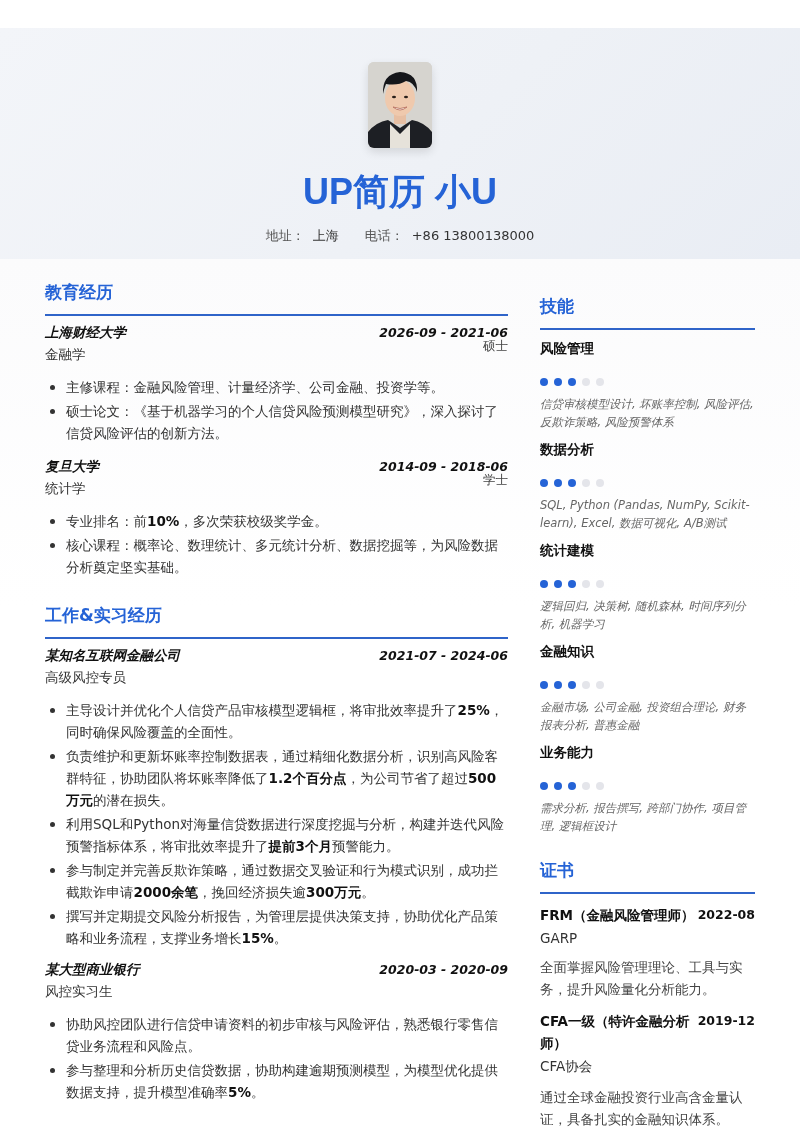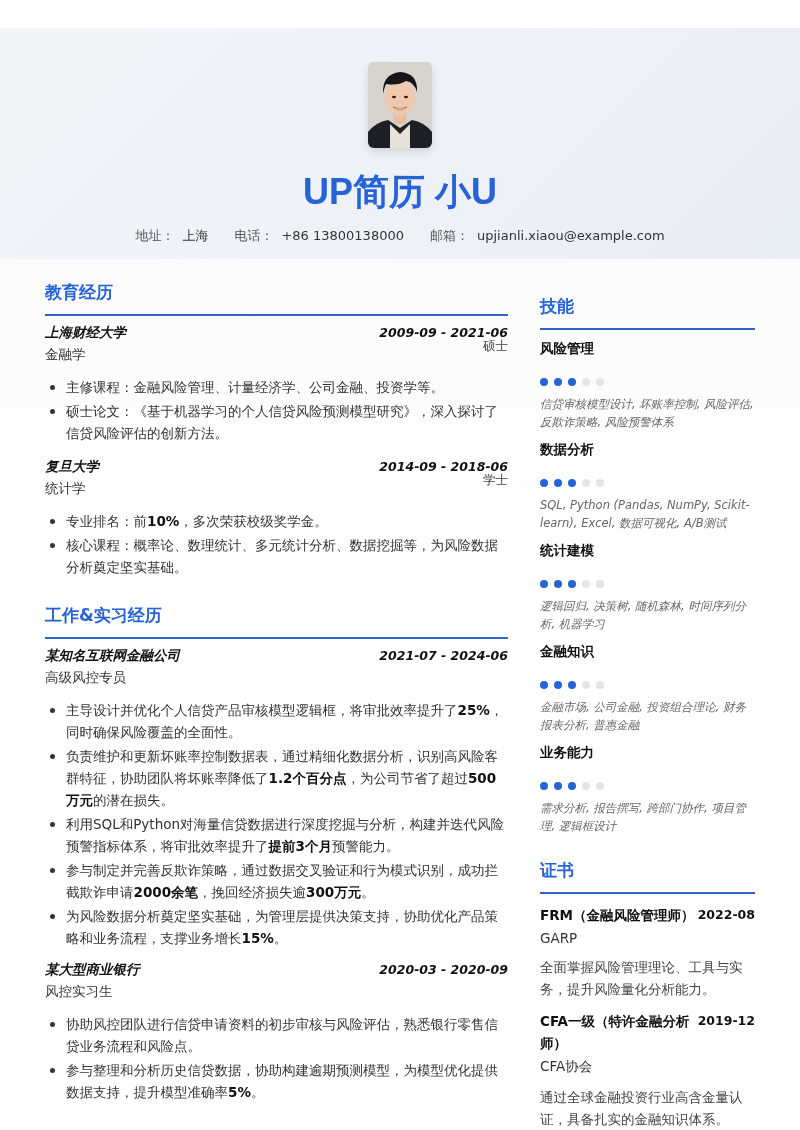--- a/index.html
+++ b/index.html
@@ -84,34 +84,33 @@
       <path d="M15 32 Q14 12 32 10 Q50 11 49 30 Q46 20 38 19 Q30 24 18 22 Q16 27 15 32 Z" fill="#15161a"></path>
       <ellipse cx="26" cy="35" rx="2" ry="1.3" fill="#2a1f1a"></ellipse>
       <ellipse cx="38" cy="35" rx="2" ry="1.3" fill="#2a1f1a"></ellipse>
       <path d="M25 45 Q32 51 39 45 Q32 48 25 45 Z" fill="#fff" stroke="#b26b5c" stroke-width="0.8"></path>
     </svg>
   </div>
   <h1 class="name">UP简历 小U</h1>
   <div class="contact">
     <span><span class="lbl">地址：</span><span class="val">上海</span></span>
     <span><span class="lbl">电话：</span><span class="val">+86 13800138000</span></span>
-    <span><span class="lbl">邮箱：</span><span class="val">upjianli.xiaou@example.com</span></span>
   </div>
 </header>
 
 <main class="main">
   <section class="left">
 
     <div style="margin-top:22px">
       <h2 class="sec-title">教育经历</h2>
       <div id="edu-list">
           <div style="margin-top:0">
             <div class="entry-head">
               <span class="entry-name">上海财经大学</span>
-              <span class="entry-date">2009-09 - 2021-06</span>
+              <span class="entry-date">2026-09 - 2021-06</span>
             </div>
             <div class="entry-sub">
               <span class="entry-role">金融学</span>
               <span class="entry-degree">硕士</span>
             </div>
             <ul class="bullets">
               <li><span>主修课程：金融风险管理、计量经济学、公司金融、投资学等。</span></li>
               <li><span>硕士论文：《基于机器学习的个人信贷风险预测模型研究》，深入探讨了信贷风险评估的创新方法。</span></li>
             </ul>
           </div>
@@ -139,21 +138,21 @@
             <div class="entry-head">
               <span class="entry-name">某知名互联网金融公司</span>
               <span class="entry-date">2021-07 - 2024-06</span>
             </div>
             <div class="entry-role">高级风控专员</div>
             <ul class="bullets">
               <li><span>主导设计并优化个人信贷产品审核模型逻辑框，将审批效率提升了</span><b>25%</b><span>，同时确保风险覆盖的全面性。</span></li>
               <li><span>负责维护和更新坏账率控制数据表，通过精细化数据分析，识别高风险客群特征，协助团队将坏账率降低了</span><b>1.2个百分点</b><span>，为公司节省了超过</span><b>500万元</b><span>的潜在损失。</span></li>
               <li><span>利用SQL和Python对海量信贷数据进行深度挖掘与分析，构建并迭代风险预警指标体系，将审批效率提升了</span><b>提前3个月</b><span>预警能力。</span></li>
               <li><span>参与制定并完善反欺诈策略，通过数据交叉验证和行为模式识别，成功拦截欺诈申请</span><b>2000余笔</b><span>，挽回经济损失逾</span><b>300万元</b><span>。</span></li>
-              <li><span>为风险数据分析奠定坚实基础，为管理层提供决策支持，协助优化产品策略和业务流程，支撑业务增长</span><b>15%</b><span>。</span></li>
+              <li><span>撰写并定期提交风险分析报告，为管理层提供决策支持，协助优化产品策略和业务流程，支撑业务增长</span><b>15%</b><span>。</span></li>
             </ul>
           </div>
           <div style="margin-top:12px">
             <div class="entry-head">
               <span class="entry-name">某大型商业银行</span>
               <span class="entry-date">2020-03 - 2020-09</span>
             </div>
             <div class="entry-role">风控实习生</div>
             <ul class="bullets">
               <li><span>协助风控团队进行信贷申请资料的初步审核与风险评估，熟悉银行零售信贷业务流程和风险点。</span></li>

